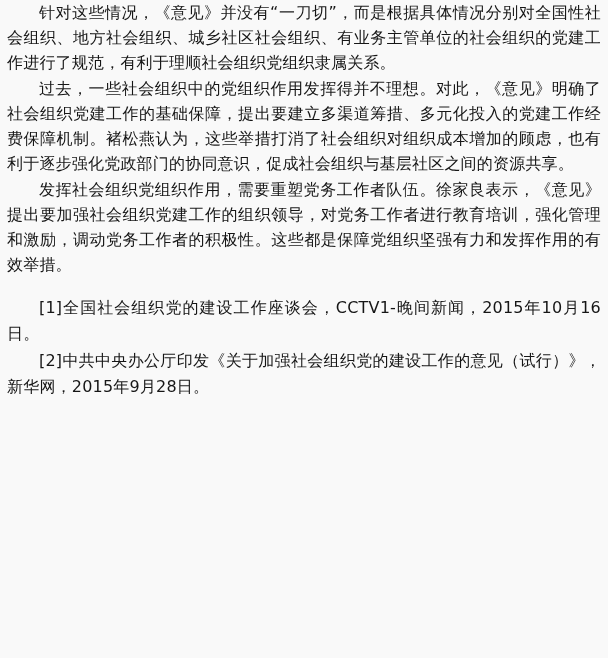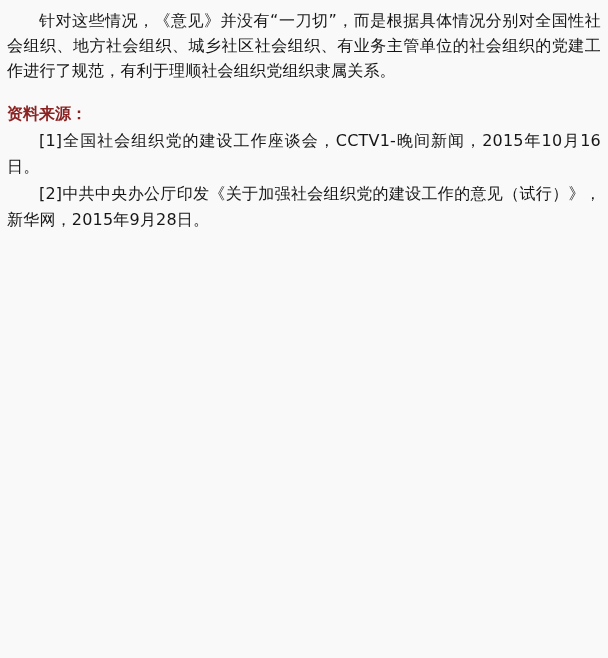--- a/index.html
+++ b/index.html
@@ -11,21 +11,21 @@
     height: 658px;
     overflow: hidden;
     box-sizing: border-box;
     background: #f9f9f9;
     font-family: "DejaVu Sans", sans-serif;
   }
   .page {
     box-sizing: border-box;
     width: 608px;
     height: 658px;
-    padding: 8px 7px 0 7px;
+    padding: 0 7px 0 7px;
   }
   .article p {
     margin: 0 0 1px 0;
     font-size: 16px;
     line-height: 25px;
     color: #161616;
     text-indent: 2em;
     text-align: justify;
     letter-spacing: 0.2px;
   }
@@ -49,22 +49,23 @@
     letter-spacing: 0.2px;
   }
 </style>
 </head>
 <body>
 
 <div class="page">
 
   <div class="article">
     <p>针对这些情况，《意见》并没有“一刀切”，而是根据具体情况分别对全国性社会组织、地方社会组织、城乡社区社会组织、有业务主管单位的社会组织的党建工作进行了规范，有利于理顺社会组织党组织隶属关系。</p>
+    <p>过去，一些社会组织中的党组织作用发挥得并不理想。对此，《意见》明确了社会组织党建工作的基础保障，提出要建立多渠道筹措、多元化投入的党建工作经费保障机制。褚松燕认为，这些举措打消了社会组织对组织成本增加的顾虑，也有利于逐步强化党政部门的协同意识，促成社会组织与基层社区之间的资源共享。</p>
+    <p>发挥社会组织党组织作用，需要重塑党务工作者队伍。徐家良表示，《意见》提出要加强社会组织党建工作的组织领导，对党务工作者进行教育培训，强化管理和激励，调动党务工作者的积极性。这些都是保障党组织坚强有力和发挥作用的有效举措。</p>
   </div>
 
   <div class="sources">
-    <p class="sources-heading">资料来源：</p>
     <p class="source-item">[1]全国社会组织党的建设工作座谈会，CCTV1-晚间新闻，2015年10月16日。</p>
     <p class="source-item">[2]中共中央办公厅印发《关于加强社会组织党的建设工作的意见（试行）》，新华网，2015年9月28日。</p>
 
   </div>
 
 </div>
 
 </body></html>

